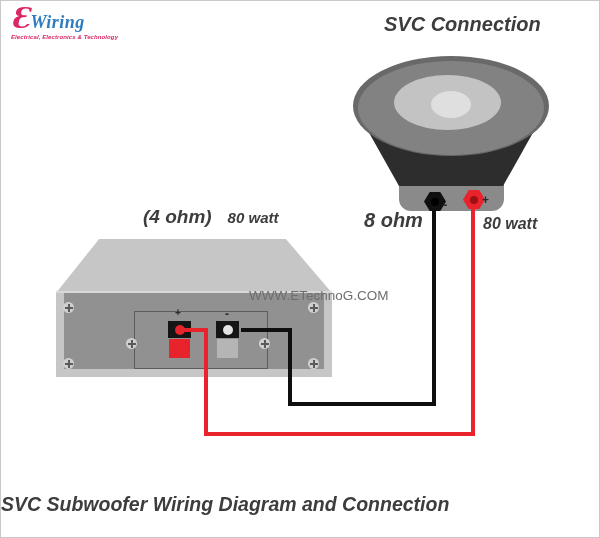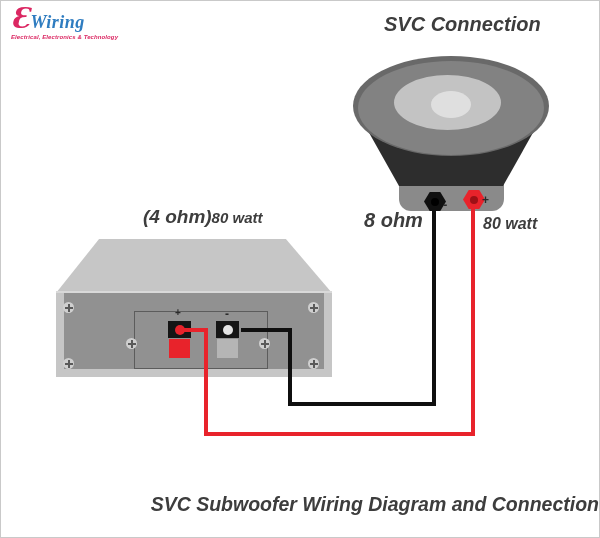--- a/index.html
+++ b/index.html
@@ -13,25 +13,25 @@
   .logo-row{display:flex;align-items:baseline;}
   .logo-e{font-family:"DejaVu Serif",serif;font-style:italic;font-weight:bold;
           font-size:27px;line-height:24px;color:#db2762;}
   .logo-name{font-family:"Liberation Serif",serif;font-style:italic;font-weight:bold;
           font-size:18px;color:#2e7cc0;letter-spacing:.5px;}
   .logo-tag{font-size:6px;font-style:italic;font-weight:bold;color:#db2762;margin-top:1px;letter-spacing:.1px;}
   
   .txt{position:absolute;color:#3d3d3d;font-weight:bold;font-style:italic;white-space:nowrap;}
   .sub-title{left:383px;top:12px;font-size:20px;}
   .amp-name{left:165px;top:181px;font-size:19px;}
-  .amp-line2{left:142px;top:205px;font-size:19px;display:flex;align-items:baseline;gap:0;}
+  .amp-line2{left:142px;top:205px;font-size:19px;display:flex;align-items:baseline;gap:16px;}
   .amp-line2 .small{font-size:15px;}
   .sub-ohm{left:363px;top:208px;font-size:20px;}
   .sub-watt{left:482px;top:214px;font-size:16px;}
-  .caption{left:0;top:492px;width:100%;text-align:right;font-size:19.5px;}
+  .caption{left:0;top:492px;width:100%;text-align:left;font-size:19.5px;}
   .watermark{position:absolute;left:248px;top:287px;font-size:13.5px;color:#6e6e6e;
              font-family:"Liberation Sans",sans-serif;z-index:8;white-space:nowrap;}
   
   .abs{position:absolute;}
   .spk-base{left:398px;top:179px;width:105px;height:31px;background:#8a8a8a;
             border-radius:3px 3px 12px 12px;z-index:1;}
   .spk-cone{left:360px;top:128px;width:180px;height:57px;background:#2d2d2d;z-index:2;
             clip-path:polygon(3.3% 0,96.7% 0,78.9% 100%,21.1% 100%);}
   .spk-rim-outer{left:352px;top:55px;width:196px;height:100px;background:#696969;border-radius:50%;z-index:3;}
   .spk-rim-inner{left:357px;top:60px;width:186px;height:94px;background:#828282;border-radius:50%;z-index:3;}
@@ -85,20 +85,21 @@
     <div class="logo-tag">Electrical, Electronics &amp; Technology</div>
   </div>
 
   <div class="txt sub-title">SVC Connection</div>
   <div class="txt amp-line2">
     <span>(4 ohm)</span>
     <span class="small">80 watt</span>
   </div>
   <div class="txt sub-ohm">8 ohm</div>
   <div class="txt sub-watt">80 watt</div>
+  <div class="watermark">WWW.ETechnoG.COM</div>
   <div class="txt caption">SVC Subwoofer Wiring Diagram and Connection</div>
 
   <div class="abs spk-base"></div>
   <div class="abs spk-cone"></div>
   <div class="abs spk-rim-outer"></div>
   <div class="abs spk-rim-inner"></div>
   <div class="abs spk-face"></div>
   <div class="abs spk-cap"></div>
 
   <div class="abs hex hex-black">

